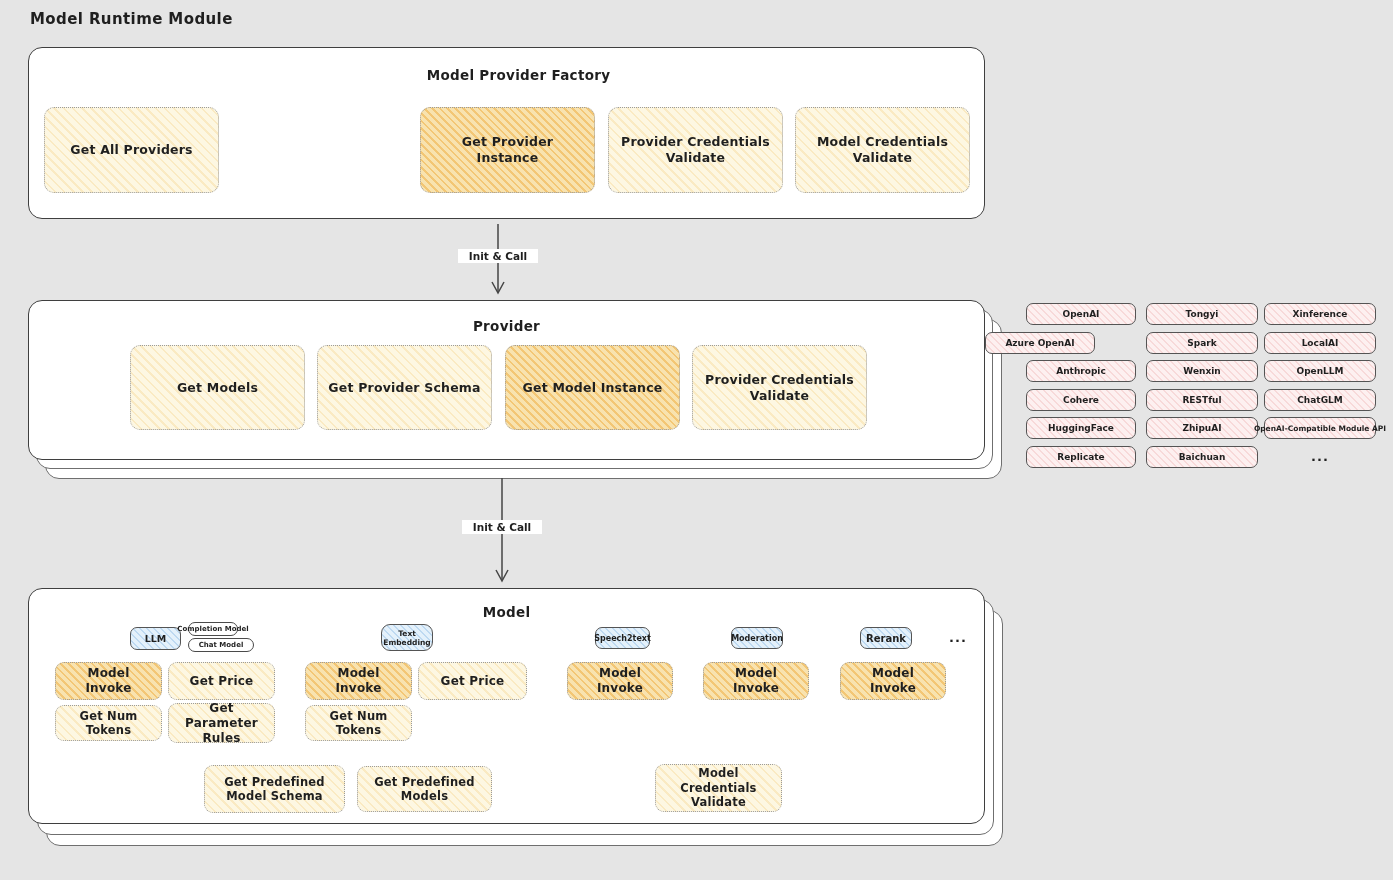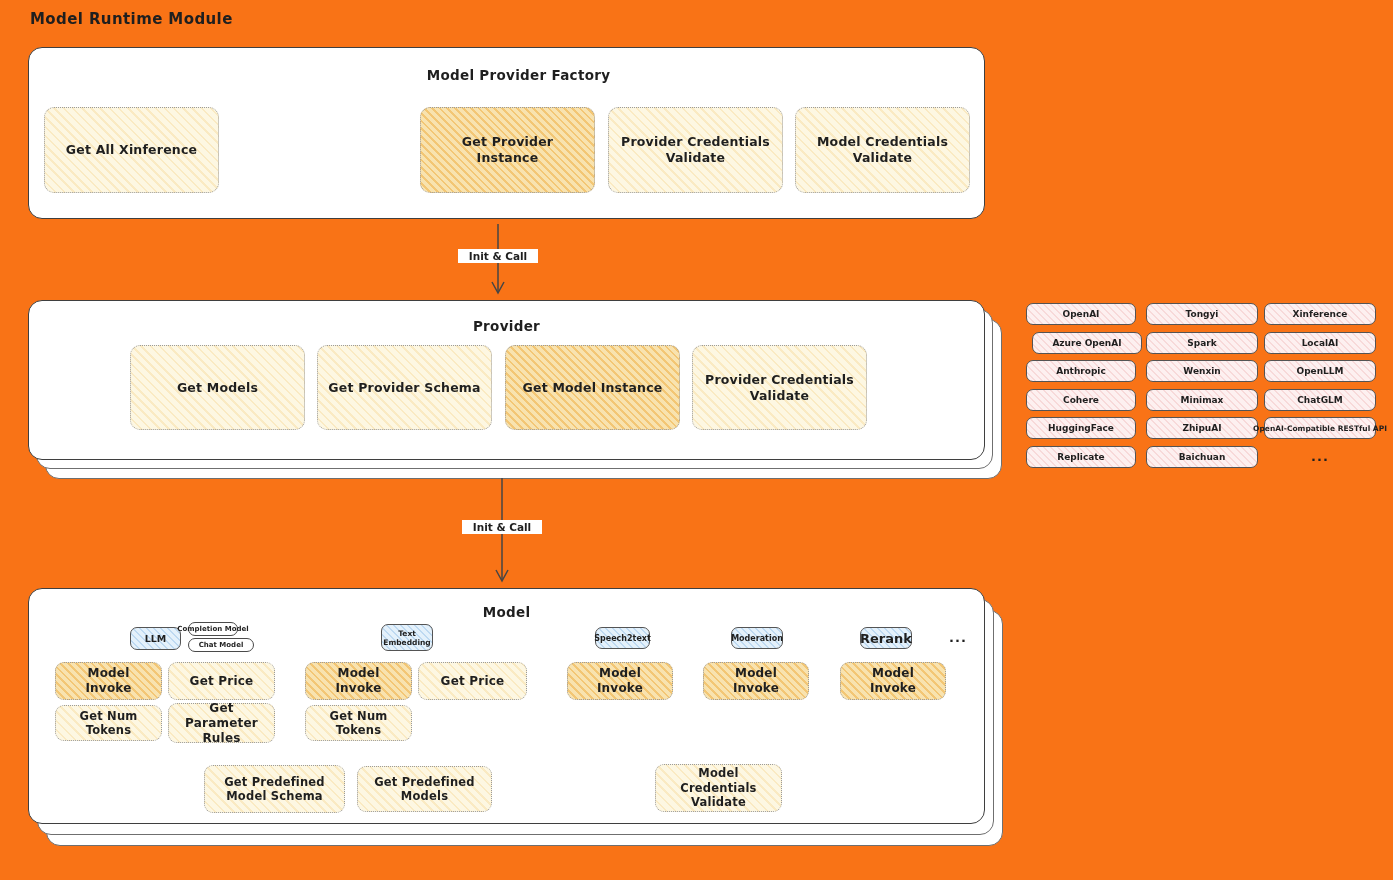--- a/index.html
+++ b/index.html
@@ -1,17 +1,17 @@
 <!DOCTYPE html>
 <html><head>
 <meta charset="utf-8">
 <style>
   html,body{margin:0;padding:0;background:#fff;}
   #canvas{
-    position:relative;width:1393px;height:880px;background:#f97316;overflow:hidden;
+    position:relative;width:1393px;height:880px;background:#e5e5e5;overflow:hidden;
     font-family:"DejaVu Sans","Liberation Sans",sans-serif;color:#1f1f1f;
   }
   .abs{position:absolute;box-sizing:border-box;}
   .page-title{font-size:15px;font-weight:700;letter-spacing:.4px;}
   .big-box{border:1.4px solid #3f3f3f;border-radius:14px;background:#fff;}
   .stack-layer{border:1.2px solid #6f6f6f;border-radius:14px;background:#fff;}
   .box-title{font-size:13.5px;font-weight:600;text-align:center;letter-spacing:.3px;}
   .btn{
     display:flex;align-items:center;justify-content:center;text-align:center;
     border:1.6px dotted #9b9b9b;border-radius:10px;font-size:12.5px;font-weight:600;
@@ -55,21 +55,21 @@
 </head>
 <body>
 
 <div id="canvas">
 
   <div class="abs page-title" style="left:30px;top:10px;">Model Runtime Module</div>
 
   <div class="abs big-box" style="left:28px;top:47px;width:957px;height:172px;"></div>
   <div class="abs box-title" style="left:28px;top:67px;width:957px;padding-left:24px;">Model Provider Factory</div>
 
-  <div class="abs btn yellow" style="left:44px;top:107px;width:175px;height:86px;">Get All Xinference</div>
+  <div class="abs btn yellow" style="left:44px;top:107px;width:175px;height:86px;">Get All Providers</div>
   <div class="abs btn orange" style="left:420px;top:107px;width:175px;height:86px;">Get Provider Instance</div>
   <div class="abs btn yellow" style="left:608px;top:107px;width:175px;height:86px;">Provider Credentials Validate</div>
   <div class="abs btn yellow" style="left:795px;top:107px;width:175px;height:86px;">Model Credentials Validate</div>
 
   <svg class="abs" style="left:487px;top:224px;" width="22" height="72">
     <line x1="11" y1="0" x2="11" y2="68" stroke="#454545" stroke-width="1.5"></line>
     <polyline points="5,58 11,69 17,58" fill="none" stroke="#454545" stroke-width="1.5"></polyline>
   </svg>
   <div class="abs arrow-label" style="left:458px;top:249px;width:80px;">Init &amp; Call</div>
 
@@ -77,58 +77,58 @@
   <div class="abs stack-layer" style="left:36px;top:309px;width:957px;height:160px;"></div>
   <div class="abs big-box" style="left:28px;top:300px;width:957px;height:160px;"></div>
   <div class="abs btn yellow" style="left:130px;top:345px;width:175px;height:85px;">Get Models</div>
 
   <div class="abs box-title" style="left:28px;top:318px;width:957px;">Provider</div>
   <div class="abs btn yellow" style="left:317px;top:345px;width:175px;height:85px;">Get Provider Schema</div>
   <div class="abs btn orange" style="left:505px;top:345px;width:175px;height:85px;">Get Model Instance</div>
   <div class="abs btn yellow" style="left:692px;top:345px;width:175px;height:85px;">Provider Credentials Validate</div>
 
   <div class="abs chip pink" style="left:1026px;top:303px;width:110px;height:22px;">OpenAI</div>
-  <div class="abs chip pink" style="left:1032px;top:332px;width:110px;height:22px;">Azure OpenAI</div>
+  <div class="abs chip pink" style="left:985px;top:332px;width:110px;height:22px;">Azure OpenAI</div>
   <div class="abs chip pink" style="left:1026px;top:360px;width:110px;height:22px;">Anthropic</div>
   <div class="abs chip pink" style="left:1026px;top:389px;width:110px;height:22px;">Cohere</div>
   <div class="abs chip pink" style="left:1026px;top:417px;width:110px;height:22px;">HuggingFace</div>
   <div class="abs chip pink" style="left:1026px;top:446px;width:110px;height:22px;">Replicate</div>
 
   <div class="abs chip pink" style="left:1146px;top:303px;width:112px;height:22px;">Tongyi</div>
   <div class="abs chip pink" style="left:1146px;top:332px;width:112px;height:22px;">Spark</div>
   <div class="abs chip pink" style="left:1146px;top:360px;width:112px;height:22px;">Wenxin</div>
-  <div class="abs chip pink" style="left:1146px;top:389px;width:112px;height:22px;">Minimax</div>
+  <div class="abs chip pink" style="left:1146px;top:389px;width:112px;height:22px;">RESTful</div>
   <div class="abs chip pink" style="left:1146px;top:417px;width:112px;height:22px;">ZhipuAI</div>
   <div class="abs chip pink" style="left:1146px;top:446px;width:112px;height:22px;">Baichuan</div>
 
   <div class="abs chip pink" style="left:1264px;top:303px;width:112px;height:22px;">Xinference</div>
   <div class="abs chip pink" style="left:1264px;top:332px;width:112px;height:22px;">LocalAI</div>
   <div class="abs chip pink" style="left:1264px;top:360px;width:112px;height:22px;">OpenLLM</div>
   <div class="abs chip pink" style="left:1264px;top:389px;width:112px;height:22px;">ChatGLM</div>
-  <div class="abs chip pink" style="left:1264px;top:417px;width:112px;height:22px;font-size:7.5px;">OpenAI-Compatible RESTful API</div>
+  <div class="abs chip pink" style="left:1264px;top:417px;width:112px;height:22px;font-size:7.5px;">OpenAI-Compatible Module API</div>
   <div class="abs dots" style="left:1264px;top:449px;width:112px;">...</div>
 
   <svg class="abs" style="left:491px;top:478px;" width="22" height="106">
     <line x1="11" y1="0" x2="11" y2="102" stroke="#454545" stroke-width="1.5"></line>
     <polyline points="5,92 11,103 17,92" fill="none" stroke="#454545" stroke-width="1.5"></polyline>
   </svg>
   <div class="abs arrow-label" style="left:462px;top:520px;width:80px;">Init &amp; Call</div>
 
   <div class="abs stack-layer" style="left:46px;top:610px;width:957px;height:236px;"></div>
   <div class="abs stack-layer" style="left:37px;top:599px;width:957px;height:236px;"></div>
   <div class="abs big-box" style="left:28px;top:588px;width:957px;height:236px;"></div>
   <div class="abs box-title" style="left:28px;top:604px;width:957px;">Model</div>
 
   <div class="abs chip blue" style="left:130px;top:627px;width:51px;height:23px;font-size:9.5px;">LLM</div>
   <div class="abs chip white" style="left:188px;top:622px;width:50px;height:14px;">Completion Model</div>
   <div class="abs chip white" style="left:188px;top:638px;width:66px;height:14px;">Chat Model</div>
-  <div class="abs chip blue" style="left:381px;top:624px;width:52px;height:27px;font-size:7.5px;white-space:normal;line-height:1.2;padding:0 4px;">Text Embedding</div>
+  <div class="abs chip blue" style="left:381px;top:624px;width:52px;height:27px;font-size:7.5px;white-space:normal;line-height:1.2;padding:0 4px;border-radius:9px;">Text Embedding</div>
   <div class="abs chip blue" style="left:595px;top:627px;width:55px;height:22px;">Speech2text</div>
   <div class="abs chip blue" style="left:731px;top:627px;width:52px;height:22px;">Moderation</div>
-  <div class="abs chip blue" style="left:860px;top:627px;width:52px;height:22px;font-size:13px;">Rerank</div>
+  <div class="abs chip blue" style="left:860px;top:627px;width:52px;height:22px;font-size:10px;">Rerank</div>
   <div class="abs dots" style="left:938px;top:630px;width:40px;">...</div>
 
   <div class="abs btn orange small" style="left:55px;top:662px;width:107px;height:38px;">Model Invoke</div>
   <div class="abs btn yellow small" style="left:168px;top:662px;width:107px;height:38px;">Get Price</div>
   <div class="abs btn orange small" style="left:305px;top:662px;width:107px;height:38px;">Model Invoke</div>
   <div class="abs btn yellow small" style="left:418px;top:662px;width:109px;height:38px;">Get Price</div>
   <div class="abs btn orange small" style="left:567px;top:662px;width:106px;height:38px;">Model Invoke</div>
   <div class="abs btn orange small" style="left:703px;top:662px;width:106px;height:38px;">Model Invoke</div>
   <div class="abs btn orange small" style="left:840px;top:662px;width:106px;height:38px;">Model Invoke</div>
 

